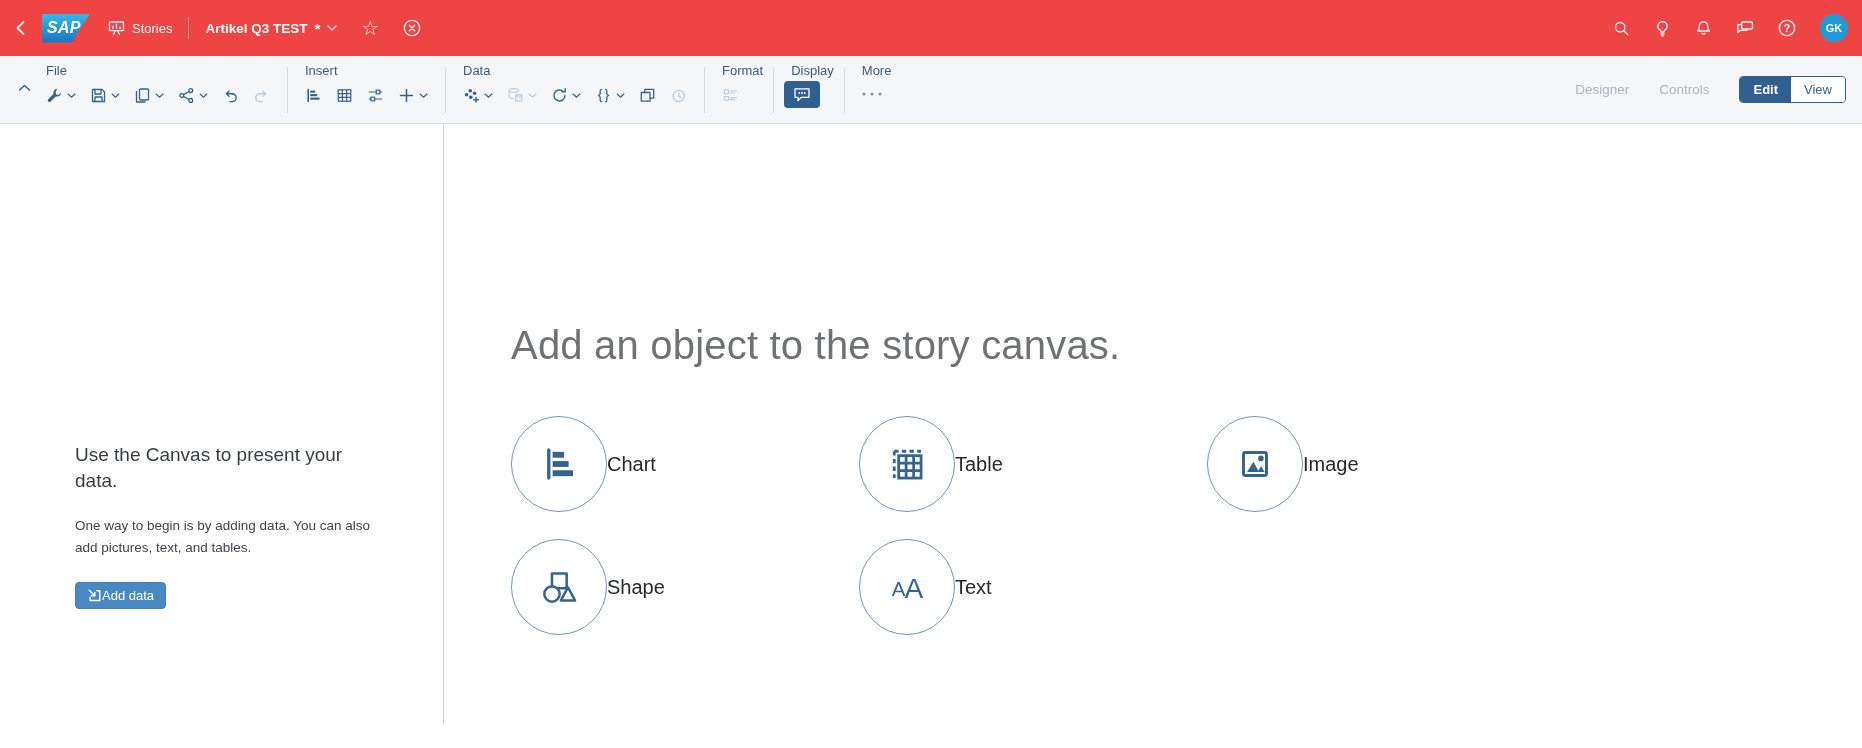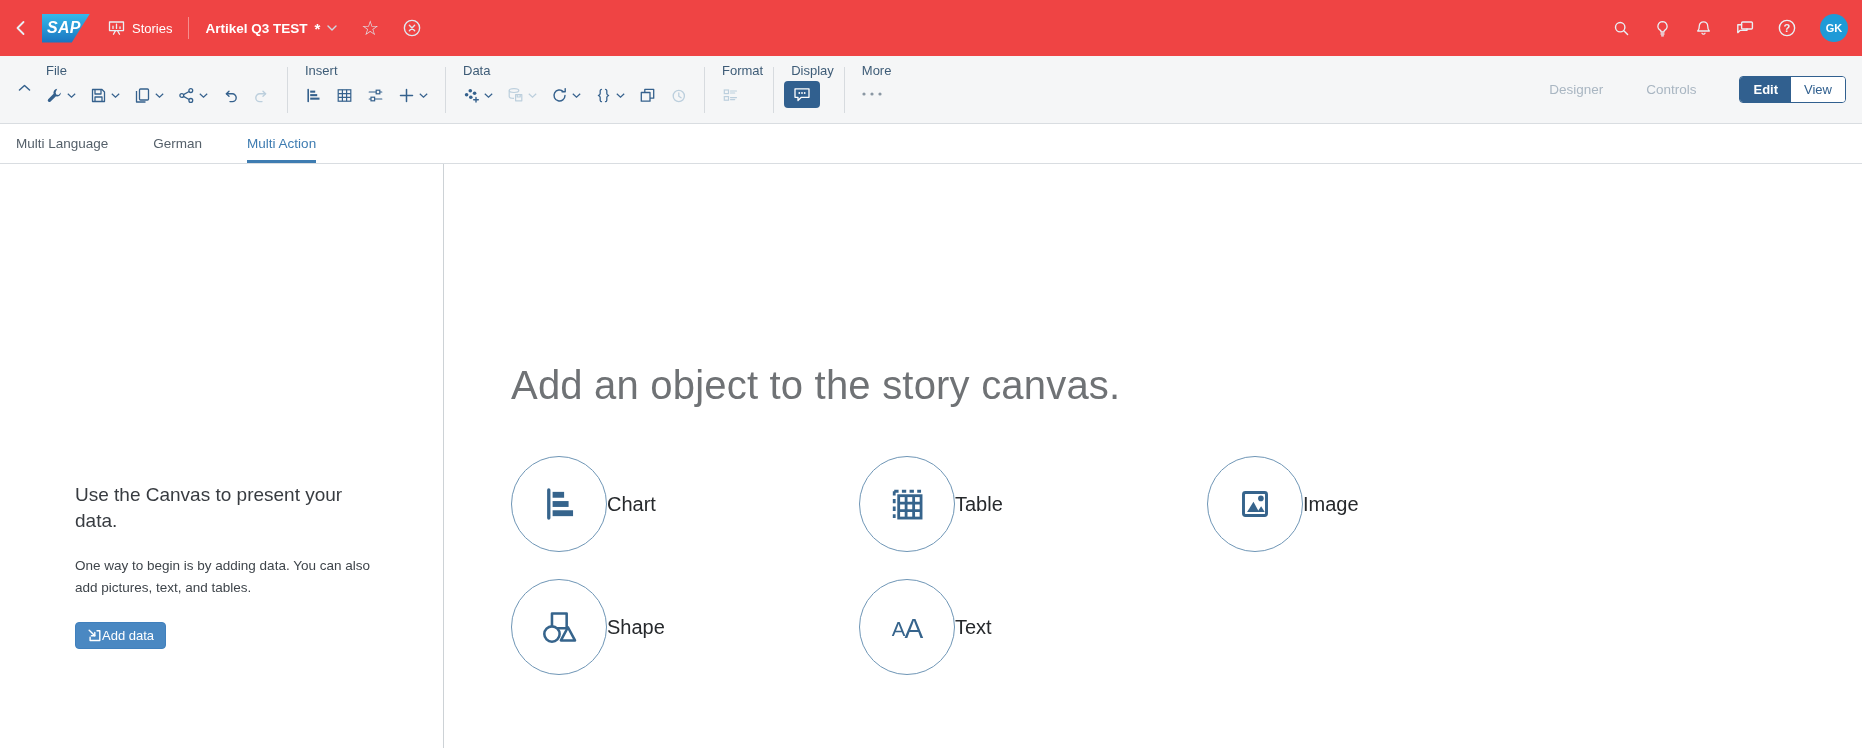--- a/index.html
+++ b/index.html
@@ -26,21 +26,21 @@
   .toolbar{height:68px;background:#f5f6f7;border-bottom:1px solid #d9dde1;display:flex;box-sizing:border-box;padding-left:10px;}
   .collapse{align-self:flex-start;margin-top:28px;padding:0 8px;cursor:pointer;}
   .tsec{padding-top:7px;display:flex;flex-direction:column;}
   .tsec-label{font-size:13px;color:#3e5c77;margin:0 0 3px 7px;white-space:nowrap;}
   .tsec-icons{display:flex;align-items:center;}
   .tbtn{display:flex;align-items:center;gap:4px;padding:6px 7px;color:#35618d;cursor:pointer;border-radius:3px;}
   .tbtn.disabled{color:#bccfdd;cursor:default;}
   .vsep{width:1px;background:#d7dbdf;height:46px;align-self:center;margin:0 10px;}
   .display-btn{background:#31608f;border-radius:4px;padding:6px 9px;color:#fff;display:flex;align-items:center;cursor:pointer;}
   .more-dots{color:#8a97a3;padding:10px 6px;}
-  .toolbar-right{margin-left:auto;display:flex;align-items:center;gap:43px;padding-right:16px;}
+  .toolbar-right{margin-left:auto;display:flex;align-items:center;gap:30px;padding-right:16px;}
   .tr-link{font-size:13.5px;color:#a9b6c2;cursor:pointer;white-space:nowrap;}
   .seg{display:flex;border:1px solid #31608f;border-radius:4px;overflow:hidden;font-size:13px;}
   .seg-edit{background:#31608f;color:#fff;padding:5px 13px;font-weight:bold;cursor:pointer;}
   .seg-view{background:#fff;color:#31608f;padding:5px 13px;cursor:pointer;}
 
   
   .tabbar{height:40px;border-bottom:1px solid #d9dde1;display:flex;align-items:stretch;padding-left:16px;box-sizing:border-box;background:#fff;}
   .tab{display:flex;align-items:center;margin-right:45px;font-size:13.5px;color:#55606a;border-bottom:3px solid transparent;
     padding-top:3px;box-sizing:border-box;cursor:pointer;white-space:nowrap;}
   .tab.active{color:#3e7cb1;border-bottom-color:#3e7cb1;}
@@ -356,25 +356,20 @@
     <div class="toolbar-right">
       <span class="tr-link">Designer</span>
       <span class="tr-link">Controls</span>
       <div class="seg">
         <span class="seg-edit">Edit</span>
         <span class="seg-view">View</span>
       </div>
     </div>
   </div>
 
-  <div class="tabbar">
-    <div class="tab">Multi Language</div>
-    <div class="tab">German</div>
-    <div class="tab active">Multi Action</div>
-  </div>
 
   <div class="content">
 
     <aside class="left-panel">
       <h2 class="lp-heading">Use the Canvas to present your data.</h2>
       <p class="lp-body">One way to begin is by adding data. You can also add pictures, text, and tables.</p>
       <button class="add-data-btn">
         <svg width="15" height="15" viewBox="0 0 15 15" fill="none" stroke="#fff" stroke-width="1.4" stroke-linecap="round" stroke-linejoin="round">
             <path d="M2.2 2.2l5.6 5.6"></path>
             <path d="M7.8 4.4v3.4H4.4"></path>

